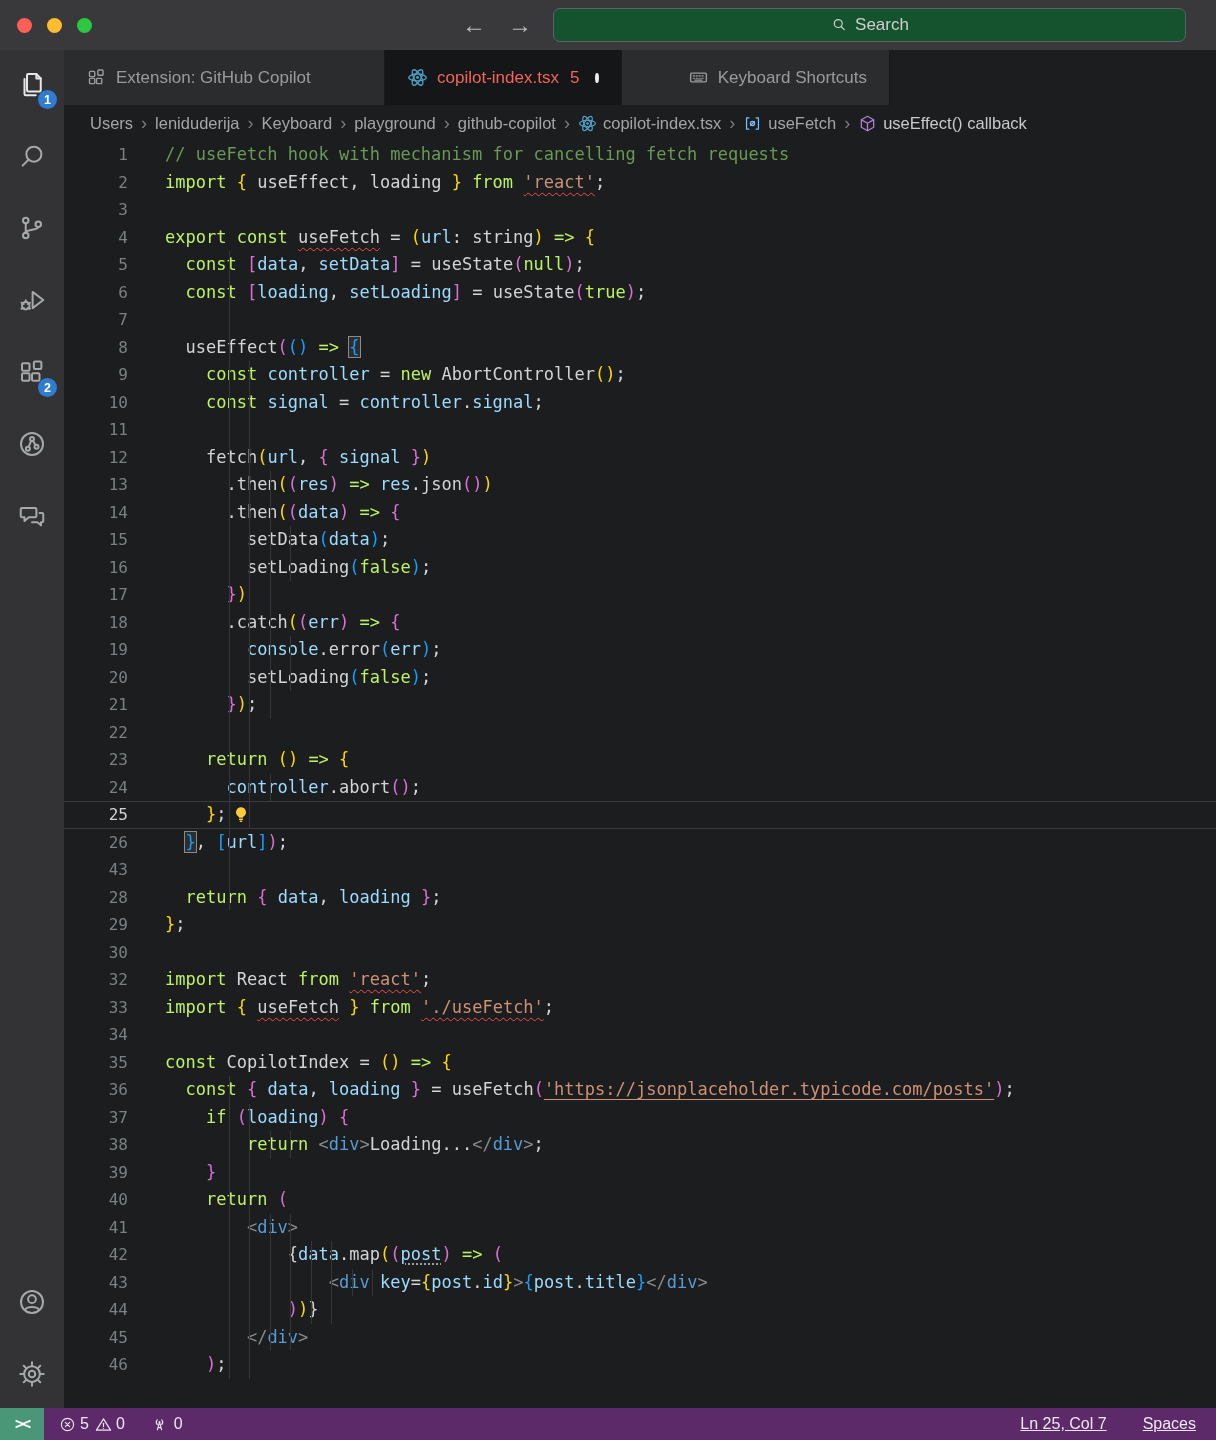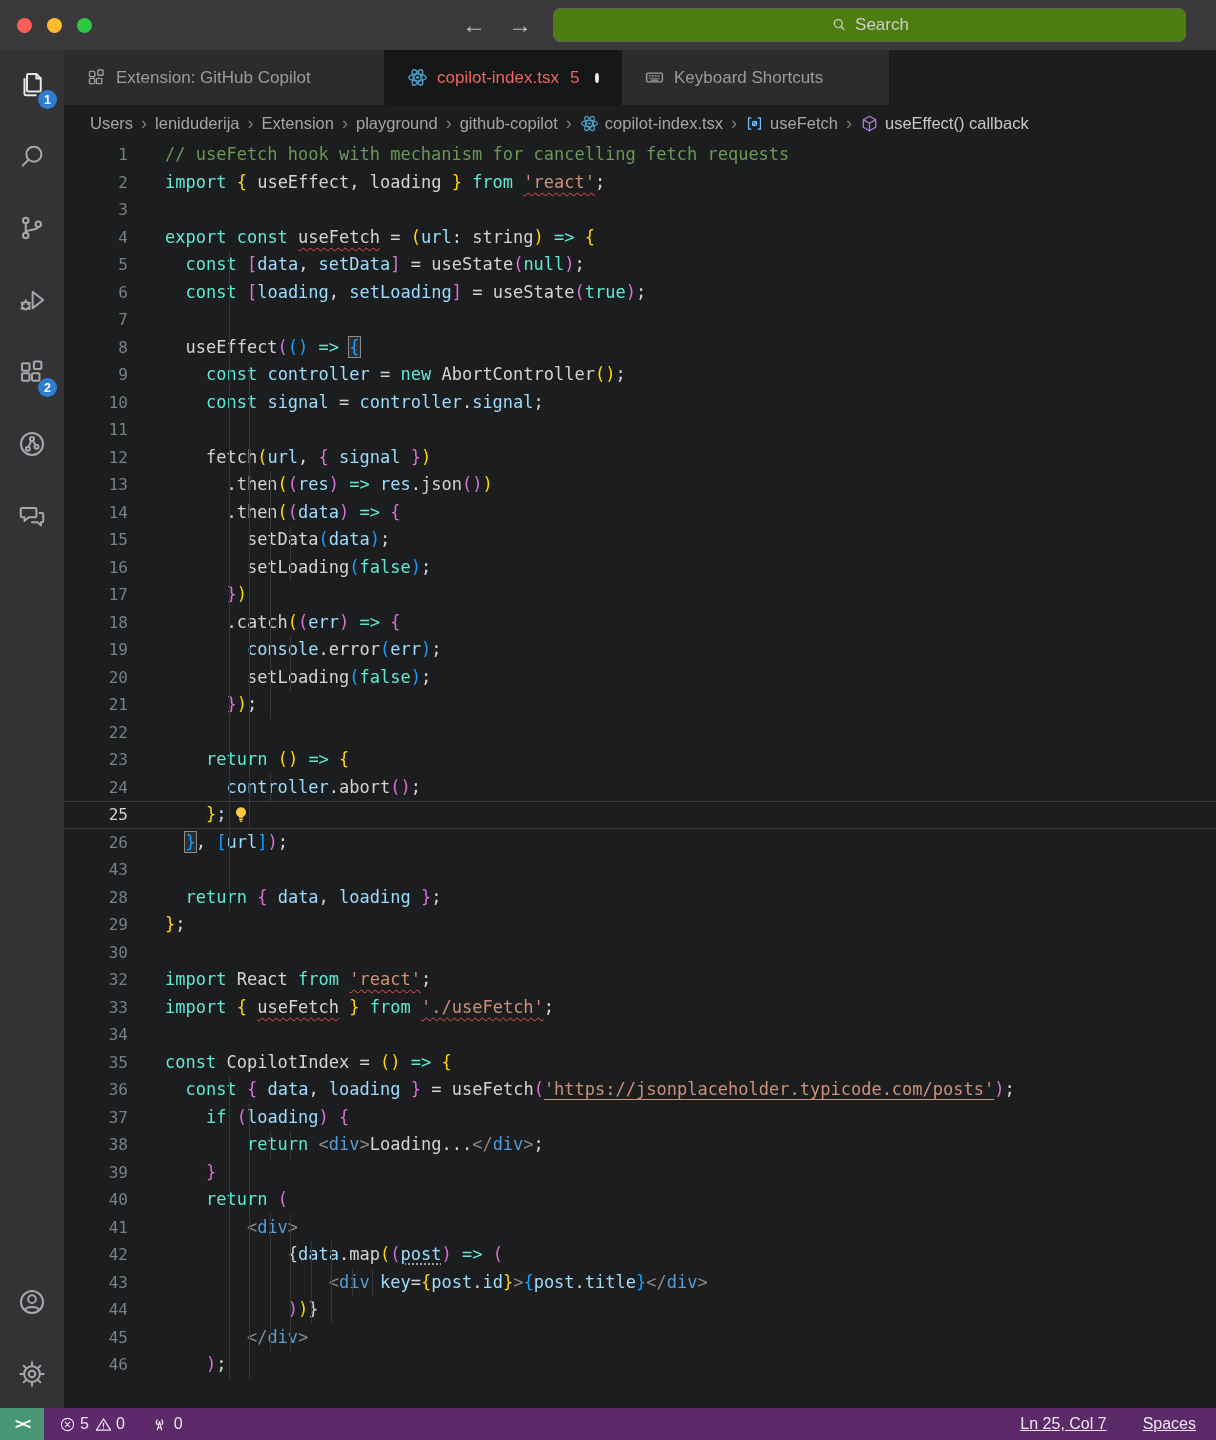--- a/index.html
+++ b/index.html
@@ -9,21 +9,21 @@
   
   .titlebar { height:50px; background:#39393B; position:relative;
               display:flex; align-items:center; }
   .lights { display:flex; gap:15px; padding-left:17px; }
   .light { width:15px; height:15px; border-radius:50%; }
   .light.close{ background:#FF5F57; } .light.min{ background:#FEBC2E; }
   .light.max{ background:#2BC840; }
   .nav { position:absolute; left:462px; top:0; height:50px; display:flex;
          align-items:center; gap:22px; color:#BDBDBD; font-size:24px; }
   .searchbox { position:absolute; left:553px; top:8px; width:633px; height:34px;
-               background:#4d7c0f; border:1px solid #606163; border-radius:7px;
+               background:#14532d; border:1px solid #606163; border-radius:7px;
                display:flex; align-items:center; justify-content:center;
                gap:7px; color:#CFCFCF; font-size:17px; }
   .searchbox svg { width:18px; height:18px; }
 
   
   .main { display:flex; height:1358px; }
   .activitybar { width:64px; background:#333336; display:flex; flex-direction:column;
                  justify-content:space-between; align-items:center;
                  padding:12px 0 12px; }
   .ab-group { display:flex; flex-direction:column; gap:28px; }
@@ -38,21 +38,21 @@
 
   .editor-col { flex:1; min-width:0; display:flex; flex-direction:column;
                 background:#1B1D1E; }
 
   
   .tabs { height:55px; background:#1C1D1E; display:flex; flex-shrink:0; }
   .tab { display:flex; align-items:center; gap:9px; padding:0 22px;
          background:#2B2C2E; border-right:1px solid #19191A; color:#9B9B9B;
          font-size:17px; white-space:nowrap; }
   .tab svg { width:21px; height:21px; flex-shrink:0; }
-  .tab.t0 { width:321px; } .tab.t1 { width:237px; } .tab.t2 { width:268px; }
+  .tab.t0 { width:321px; } .tab.t1 { width:237px; } .tab.t2 { width:268px;justify-content:flex-end; }
   .tab.active { background:#151617; }
   .tab.active .label, .tab .errcount { color:#F0655C; }
   .errcount { margin-left:2px; }
   .dirty-dot { width:10px; height:10px; border-radius:50%; background:#ECECEC;
                margin-left:7px; }
 
   
   .breadcrumb { height:36px; display:flex; align-items:center; padding-left:26px;
                 gap:8px; color:#A5A5A5; font-size:16.5px; flex-shrink:0; }
   .bc-item { display:flex; align-items:center; gap:6px; }
@@ -67,21 +67,21 @@
   .line .ln { display:inline-block; width:64px; text-align:right; color:#7B8084;
               font-size:16px; }
   .line .gap { display:inline-block; width:37px; }
   .line.cur { box-shadow: inset 0 1px 0 #3B3B3B, inset 0 -1px 0 #3B3B3B; }
   .line.cur .ln { color:#D2D2D2;padding-left:25px; }
   .guides { position:absolute; left:165px; top:0; height:100%; display:flex; }
   .guide { width:2ch; height:100%; border-left:1px solid #343638; }
   .bulb { position:absolute; left:166px; top:3px; width:22px; height:22px; }
   .bulb svg { width:22px; height:22px; }
 
-  .w{color:#D4D4D4} .k{color:#5eead4} .v{color:#9CDCFE} .c{color:#6A9955}
+  .w{color:#D4D4D4} .k{color:#bef264} .v{color:#9CDCFE} .c{color:#6A9955}
   .s{color:#CE9178} .b1{color:#FFD700} .b2{color:#DA70D6} .b3{color:#179FFF}
   .jp{color:#8A8A8A} .jt{color:#569CD6} .at{color:#9CDCFE}
   .sq{ text-decoration:underline wavy #F14C4C; text-decoration-thickness:1px;
        text-underline-offset:4px; }
   .lnk{ text-decoration:underline solid #CE9178; text-decoration-thickness:1px;
         text-underline-offset:4px; }
   .dot{ text-decoration:underline dotted #C8C8C8; text-underline-offset:4px; }
   .match{ outline:1px solid #8A8A8A; background:rgba(130,130,130,.18); }
 
   
@@ -235,21 +235,21 @@
     <div class="breadcrumb" id="breadcrumb">
         <span class="bc-item">
           <span>Users</span>
         </span>
         <span class="bc-sep">›</span>
         <span class="bc-item">
           <span>leniduderija</span>
         </span>
         <span class="bc-sep">›</span>
         <span class="bc-item">
-          <span>Extension</span>
+          <span>Keyboard</span>
         </span>
         <span class="bc-sep">›</span>
         <span class="bc-item">
           <span>playground</span>
         </span>
         <span class="bc-sep">›</span>
         <span class="bc-item">
           <span>github-copilot</span>
         </span>
         <span class="bc-sep">›</span>

